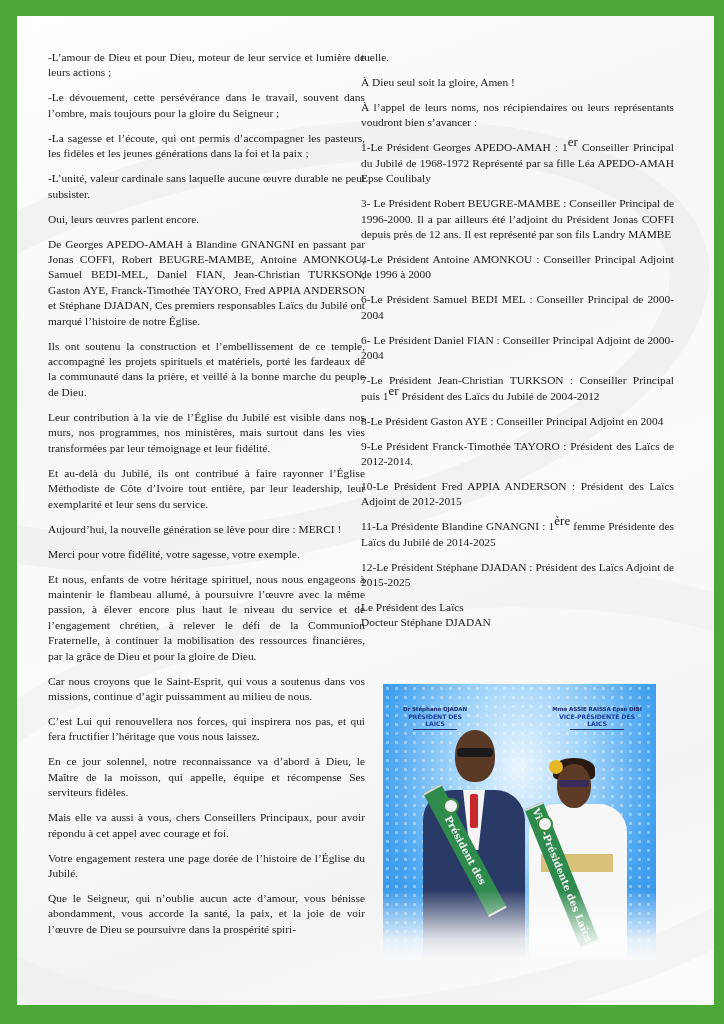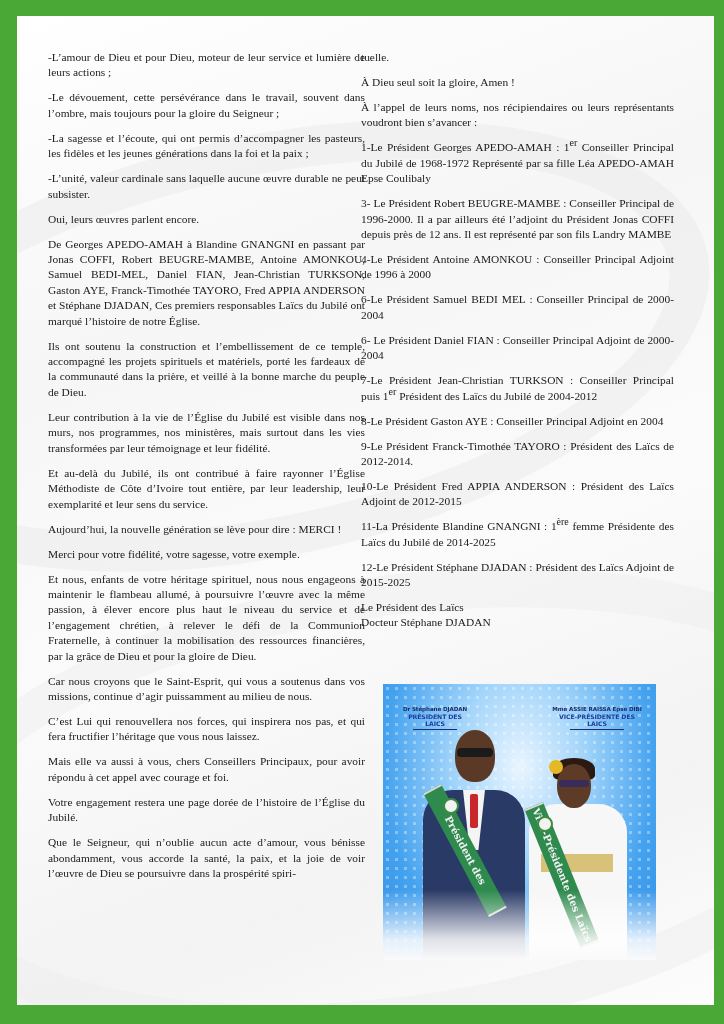--- a/index.html
+++ b/index.html
@@ -26,21 +26,21 @@
     position: absolute;
     top: 34px;
     font-size: 11.4px;
     line-height: 15.4px;
     text-align: justify;
     hyphens: manual;
   }
   .col-left { left: 31px; width: 317px; }
   .col-right { left: 344px; width: 313px; }
   .col p { margin-bottom: 9.6px; }
-  .col p sup { font-size: 10px; line-height: 0; vertical-align: super; }
+  .col p sup { font-size: 13px; line-height: 0; vertical-align: super; }
   .signature { font-weight: normal; line-height: 15px; margin-top: 2px; text-align: left; }
   .signature div { white-space: nowrap; }
 
   .photo {
     position: absolute;
     left: 366px; top: 668px;
     width: 273px; height: 276px;
     overflow: hidden;
     background: radial-gradient(ellipse at 50% 30%, #e9f5ff 0%, #9fd3fa 35%, #45a2ef 70%, #2f8de6 100%);
   }
@@ -114,20 +114,21 @@
     <p>Oui, leurs œuvres parlent encore.</p>
     <p>De Georges APEDO-AMAH à Blandine GNANGNI en pas­sant par Jonas COFFI, Robert BEUGRE-MAMBE, Antoine AMONKOU, Samuel BEDI-MEL, Daniel FIAN, Jean-Christian TURKSON, Gaston AYE, Franck-Timothée TAYO­RO, Fred APPIA ANDERSON et Stéphane DJADAN, Ces premiers responsables Laïcs du Jubilé ont marqué l’histoire de notre Église.</p>
     <p>Ils ont soutenu la construction et l’embellissement de ce temple, accompagné les projets spirituels et matériels, porté les fardeaux de la communauté dans la prière, et veillé à la bonne marche du peuple de Dieu.</p>
     <p>Leur contribution à la vie de l’Église du Jubilé est visible dans nos murs, nos programmes, nos ministères, mais surtout dans les vies transformées par leur témoignage et leur fidélité.</p>
     <p>Et au-delà du Jubilé, ils ont contribué à faire rayonner l’Église Méthodiste de Côte d’Ivoire tout entière, par leur leadership, leur exemplarité et leur sens du service.</p>
     <p>Aujourd’hui, la nouvelle génération se lève pour dire : MER­CI !</p>
     <p>Merci pour votre fidélité, votre sagesse, votre exemple.</p>
     <p>Et nous, enfants de votre héritage spirituel, nous nous enga­geons à maintenir le flambeau allumé, à poursuivre l’œuvre avec la même passion, à élever encore plus haut le niveau du service et de l’engagement chrétien, à relever le défi de la Communion Fraternelle, à continuer la mobilisation des res­sources financières, par la grâce de Dieu et pour la gloire de Dieu.</p>
     <p>Car nous croyons que le Saint-Esprit, qui vous a soutenus dans vos missions, continue d’agir puissamment au milieu de nous.</p>
     <p>C’est Lui qui renouvellera nos forces, qui inspirera nos pas, et qui fera fructifier l’héritage que vous nous laissez.</p>
+    <p>En ce jour solennel, notre reconnaissance va d’abord à Dieu, le Maître de la moisson, qui appelle, équipe et récompense Ses serviteurs fidèles.</p>
     <p>Mais elle va aussi à vous, chers Conseillers Principaux, pour avoir répondu à cet appel avec courage et foi.</p>
     <p>Votre engagement restera une page dorée de l’histoire de l’Église du Jubilé.</p>
     <p id="spill-para">Que le Seigneur, qui n’oublie aucun acte d’amour, vous bé­nisse abondamment, vous accorde la santé, la paix, et la joie de voir l’œuvre de Dieu se poursuivre dans la prospérité spiri-</p>
   </div>
 
   <div class="col col-right">
     <p id="spill-target">tuelle.</p>
     <p>À Dieu seul soit la gloire, Amen !</p>
     <p>À l’appel de leurs noms, nos récipiendaires ou leurs représen­tants voudront bien s’avancer :</p>
     <div id="honoree-list">

